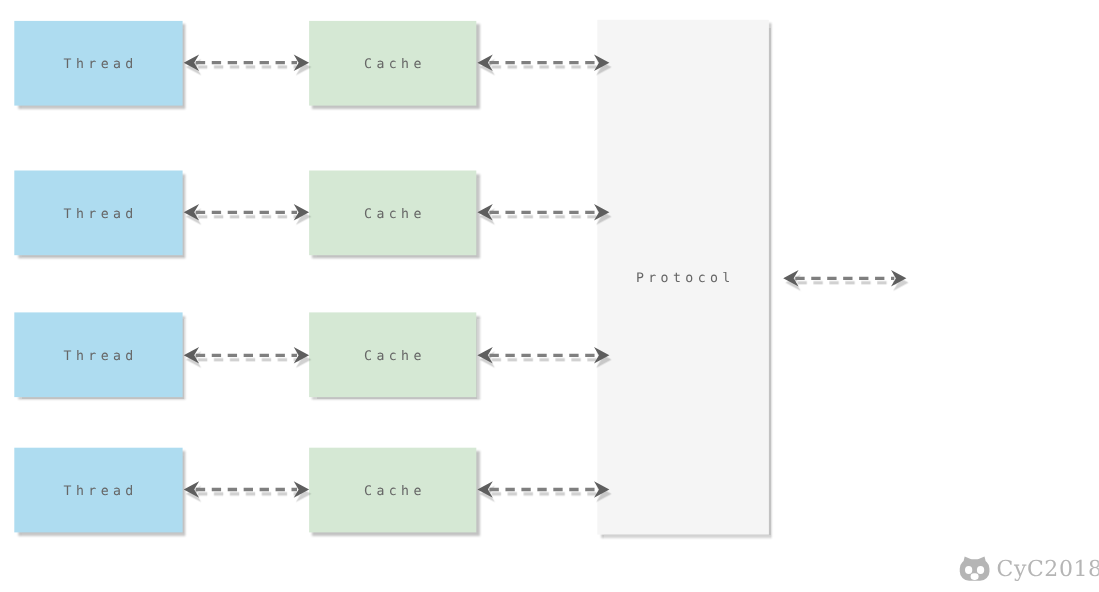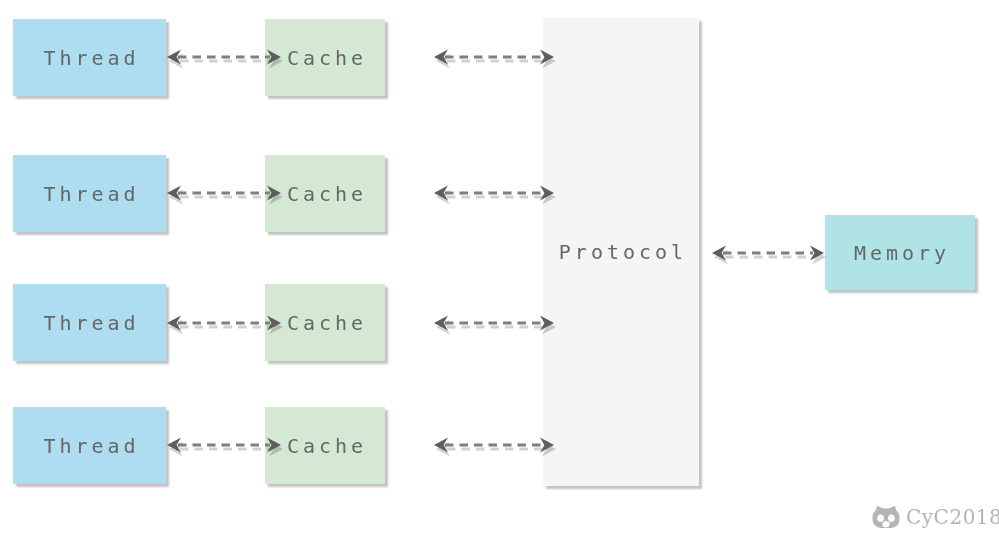--- a/index.html
+++ b/index.html
@@ -6,28 +6,28 @@
   .canvas{
     position:relative;
     width:999px;height:538px;
     background:var(--canvas-bg,#ffffff);
     overflow:hidden;
     font-family:"DejaVu Sans Mono","Liberation Mono",monospace;
   }
   .node{
     position:absolute;
     display:flex;align-items:center;justify-content:center;
-    font-size:20px;
+    font-size:12px;
     letter-spacing:4px;
     text-indent:4px;
     color:var(--label-text,#666666);
     box-shadow:3px 3px 2px rgba(0,0,0,0.24);
   }
   .thread{left:13px;width:153px;height:77px;background:var(--thread-fill,#aedcf0);}
-  .cache{left:265px;width:120px;height:77px;background:var(--cache-fill,#d5e8d4);}
+  .cache{left:281px;width:152px;height:77px;background:var(--cache-fill,#d5e8d4);}
   .protocol{left:543px;top:18px;width:156px;height:468px;background:var(--protocol-fill,#f5f5f5);}
   .memory{left:825px;top:215px;width:150px;height:75px;background:var(--memory-fill,#b0e3e6);}
   .row1{top:19px;} .row2{top:155px;} .row3{top:284px;} .row4{top:407px;}
 
   .arrow{
     position:absolute;
     filter:drop-shadow(2px 4px 0 rgba(0,0,0,0.18));
   }
   .arrow .dash{
     stroke:var(--arrow-dash,#7f7f7f);
@@ -86,23 +86,20 @@
     <span>Cache</span>
   </div>
   <div class="node cache row4">
     <span>Cache</span>
   </div>
 
   <div class="node protocol">
     <span>Protocol</span>
   </div>
 
-  <div class="node memory">
-    <span>Memory</span>
-  </div>
 
   <svg class="arrow a-tc a-row1" width="116" height="27">
     <line class="dash" x1="12" y1="13" x2="104" y2="13"></line>
     <path class="head" d="M1,13 L15,5.5 L10.5,13 L15,20.5 Z"></path>
     <path class="head" d="M115,13 L101,5.5 L105.5,13 L101,20.5 Z"></path>
   </svg>
   <svg class="arrow a-tc a-row2" width="116" height="27">
     <line class="dash" x1="12" y1="13" x2="104" y2="13"></line>
     <path class="head" d="M1,13 L15,5.5 L10.5,13 L15,20.5 Z"></path>
     <path class="head" d="M115,13 L101,5.5 L105.5,13 L101,20.5 Z"></path>

